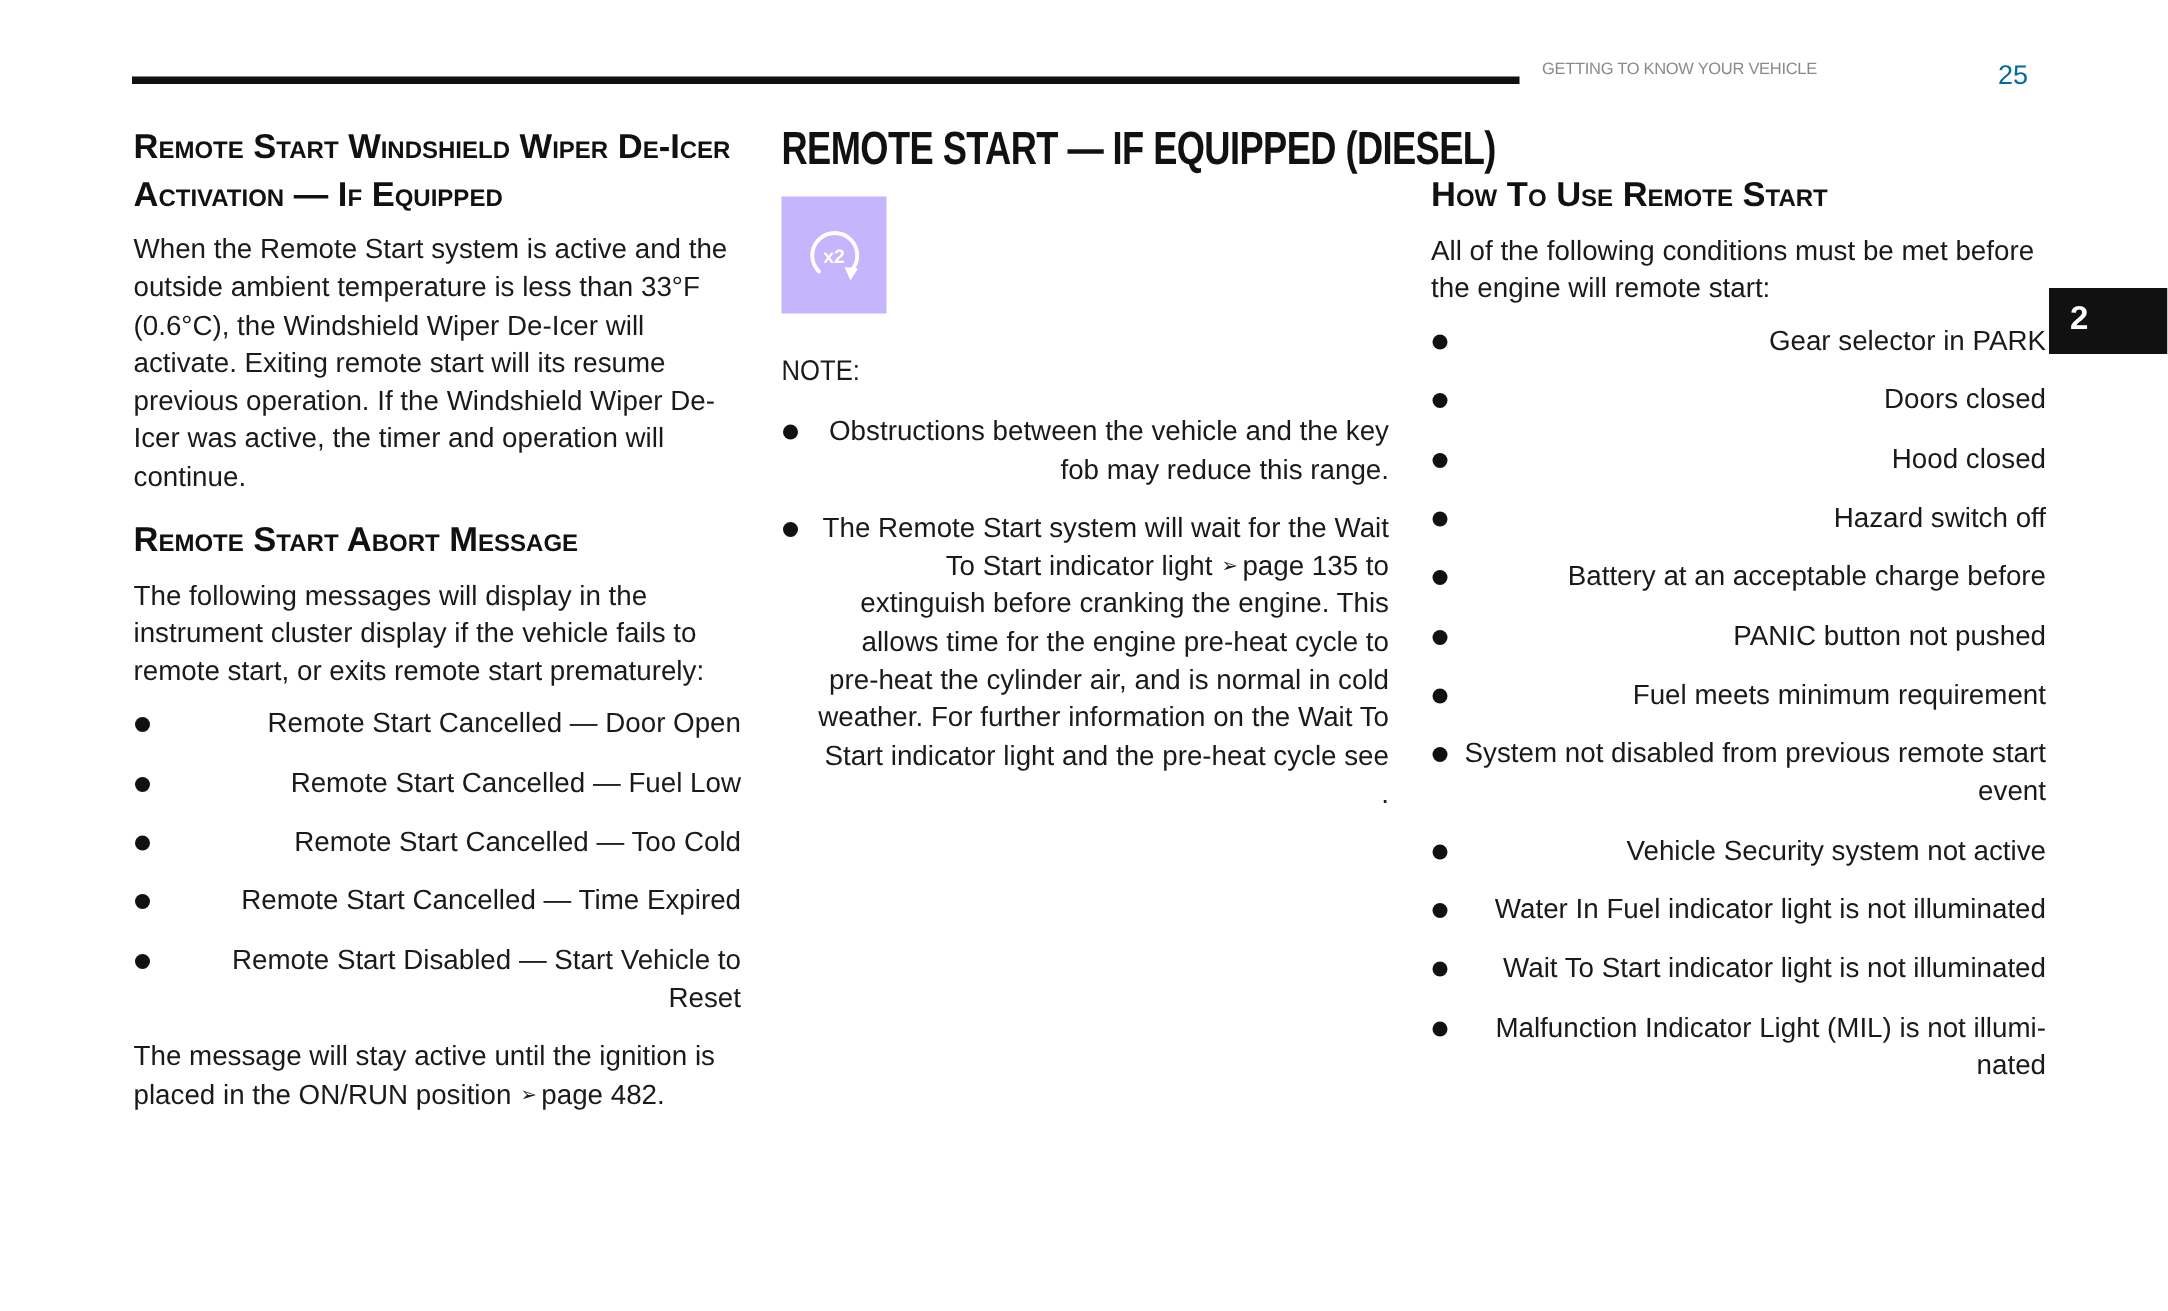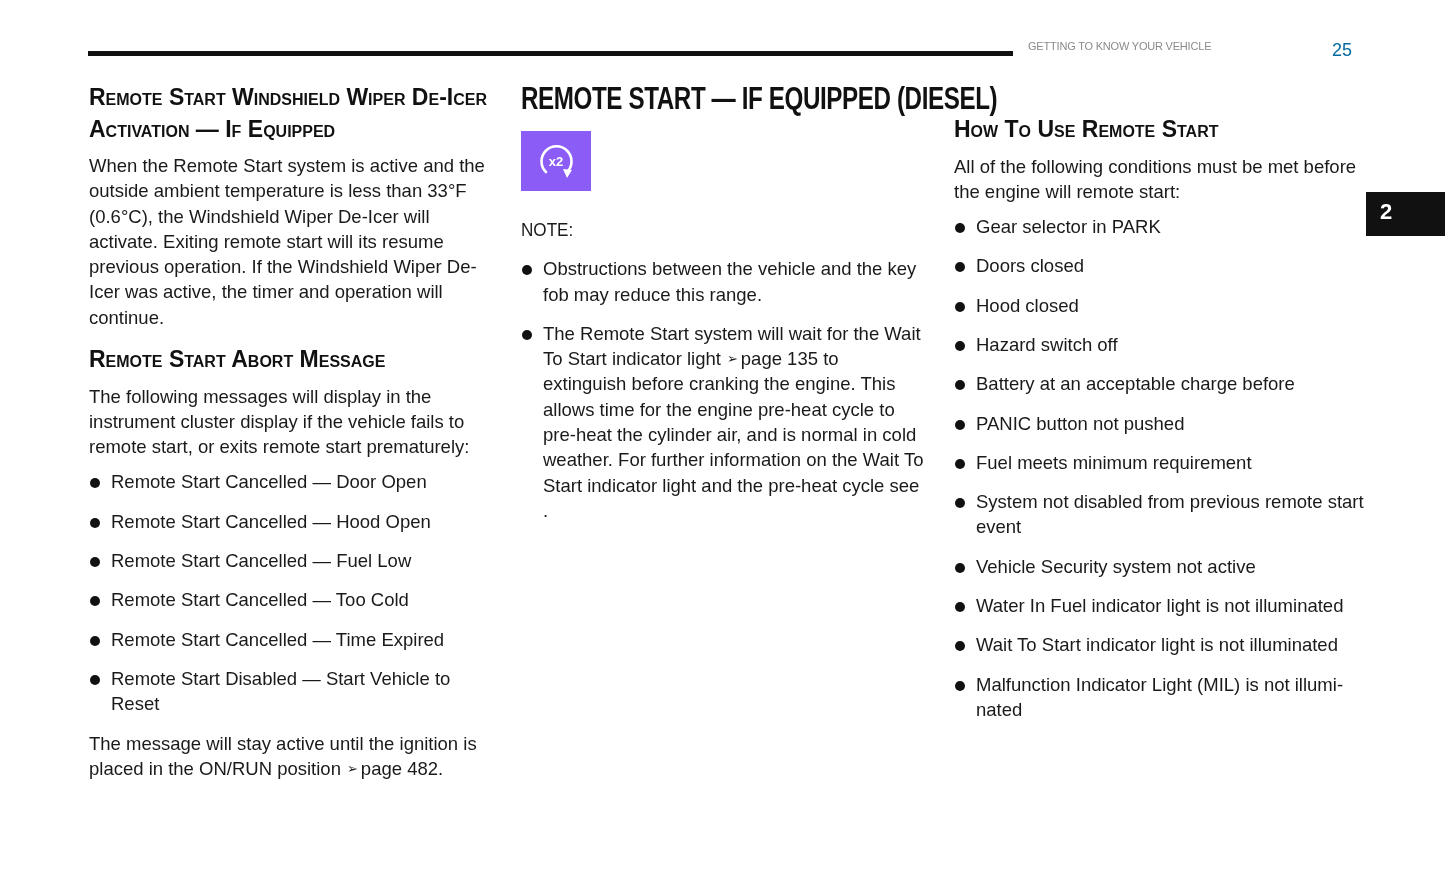--- a/index.html
+++ b/index.html
@@ -32,30 +32,30 @@
       font-variant: small-caps; letter-spacing: 0; color: #111;
     }
     h1.condensed {
       margin: 0 0 10px 0; font-size: 31px; line-height: 34px; font-weight: bold;
       transform: scaleX(0.78); transform-origin: left center; white-space: nowrap;
       letter-spacing: -0.5px; color: #111;
     }
     p { margin: 0 0 10px 0; }
     ul.bullets { list-style: none; margin: 0 0 10px 0; padding: 0; }
     ul.bullets li {
-      position: relative; padding-left: 22px; margin-bottom: 14px;
+      position: relative; padding-left: 22px; margin-bottom: 14px; text-align: right;
     }
     ul.bullets li .dot {
       position: absolute; left: 1px; top: 9px; width: 10px; height: 10px;
       border-radius: 50%; background: #111;
     }
     .xref-icon { display: inline-block; margin: 0 3px 0 6px; font-size: 13px; vertical-align: 2px; }
     .intro-block { display: flex; gap: 12px; margin-bottom: 14px; }
     .remote-icon {
-      flex: 0 0 70px; width: 70px; height: 60px; background: #8b5cf6;
+      flex: 0 0 70px; width: 70px; height: 78px; background: #c4b5fd;
       margin-top: 5px; display: flex; align-items: center; justify-content: center;
     }
     .intro-text { flex: 1; }
     .note-label {
       font-size: 19px; font-weight: normal; margin: 12px 0 14px 0;
       transform: scaleX(0.9); transform-origin: left; display: inline-block;
     }
     .sec-gap { height: 4px; }
   </style>
 </head>
@@ -67,21 +67,20 @@
 <div class="chapter-tab">2</div>
 
 <div class="col col1">
   <h2 class="smallcaps">Remote Start Windshield Wiper De-Icer Activation — If Equipped</h2>
   <p>When the Remote Start system is active and the outside ambient temperature is less than 33°F (0.6°C), the Windshield Wiper De-Icer will activate. Exiting remote start will its resume previous operation. If the Windshield Wiper De-Icer was active, the timer and operation will continue.</p>
   <div class="sec-gap"></div>
   <h2 class="smallcaps">Remote Start Abort Message</h2>
   <p>The following messages will display in the instrument cluster display if the vehicle fails to remote start, or exits remote start prematurely:</p>
   <ul class="bullets">
     <li><span class="dot"></span><span>Remote Start Cancelled — Door Open</span></li>
-    <li><span class="dot"></span><span>Remote Start Cancelled — Hood Open</span></li>
     <li><span class="dot"></span><span>Remote Start Cancelled — Fuel Low</span></li>
     <li><span class="dot"></span><span>Remote Start Cancelled — Too Cold</span></li>
     <li><span class="dot"></span><span>Remote Start Cancelled — Time Expired</span></li>
     <li><span class="dot"></span><span>Remote Start Disabled — Start Vehicle to Reset</span></li>
   </ul>
   <p>
     <span>The message will stay active until the ignition is placed in the ON/RUN position</span><span class="xref-icon">➢</span><span>page 482.</span>
   </p>
 </div>
 

